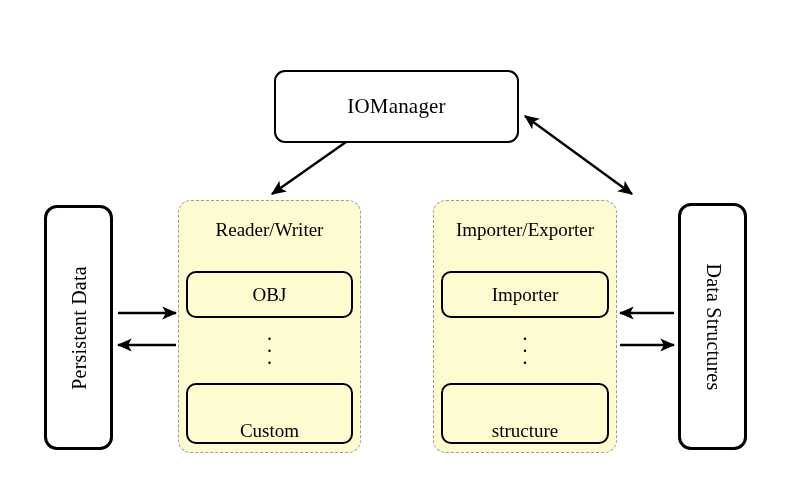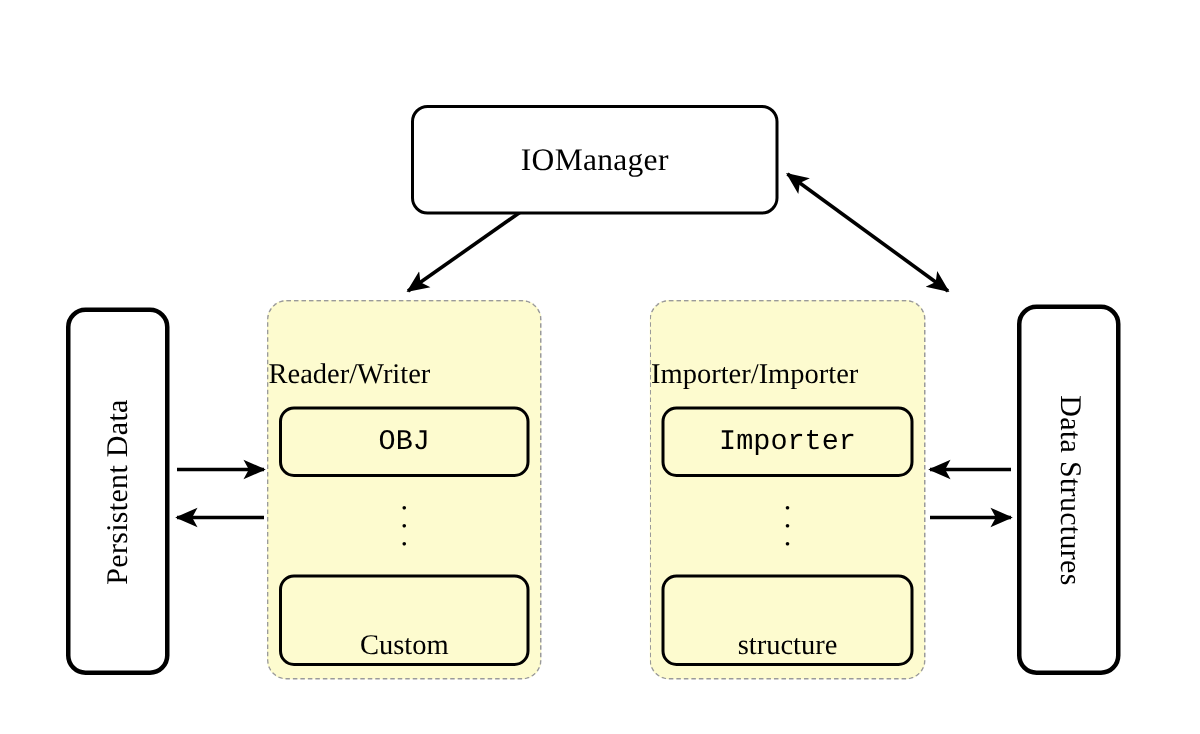--- a/index.html
+++ b/index.html
@@ -94,24 +94,23 @@
     left: 433px;
     top: 200px;
     width: 184px;
     height: 253px;
   }
   .panel-title {
     position: absolute;
     left: 0;
     right: 0;
     top: 18px;
-    text-align: left;
+    text-align: center;
     font-size: 19px;
     white-space: nowrap;
-    margin-top: 20px;
   }
 
   
   .inner-box {
     position: absolute;
     box-sizing: border-box;
     border: 2.6px solid #000000;
     border-radius: 10px;
     background: #fdfbcf;
     display: flex;
@@ -119,21 +118,20 @@
     justify-content: center;
     text-align: center;
     font-size: 19px;
     line-height: 1.22;
   }
   .inner-top {
     left: 7px;
     right: 7px;
     top: 70px;
     height: 47px;
-    font-family: Liberation Mono, monospace;
   }
   .inner-bottom {
     left: 7px;
     right: 7px;
     top: 182px;
     height: 61px;
     align-items: flex-end;
   }
 
   
@@ -221,21 +219,21 @@
     </div>
 
     <div class="inner-box inner-bottom">
       <span>
         <span>Custom</span><br>
       </span>
     </div>
   </div>
 
   <div class="panel" id="panel-importer-exporter">
-    <div class="panel-title">Importer/Importer</div>
+    <div class="panel-title">Importer/Exporter</div>
 
     <div class="inner-box inner-top">
       <span>Importer</span>
     </div>
 
     <div class="vdots">
       <span>.</span>
       <span>.</span>
       <span>.</span>
     </div>

